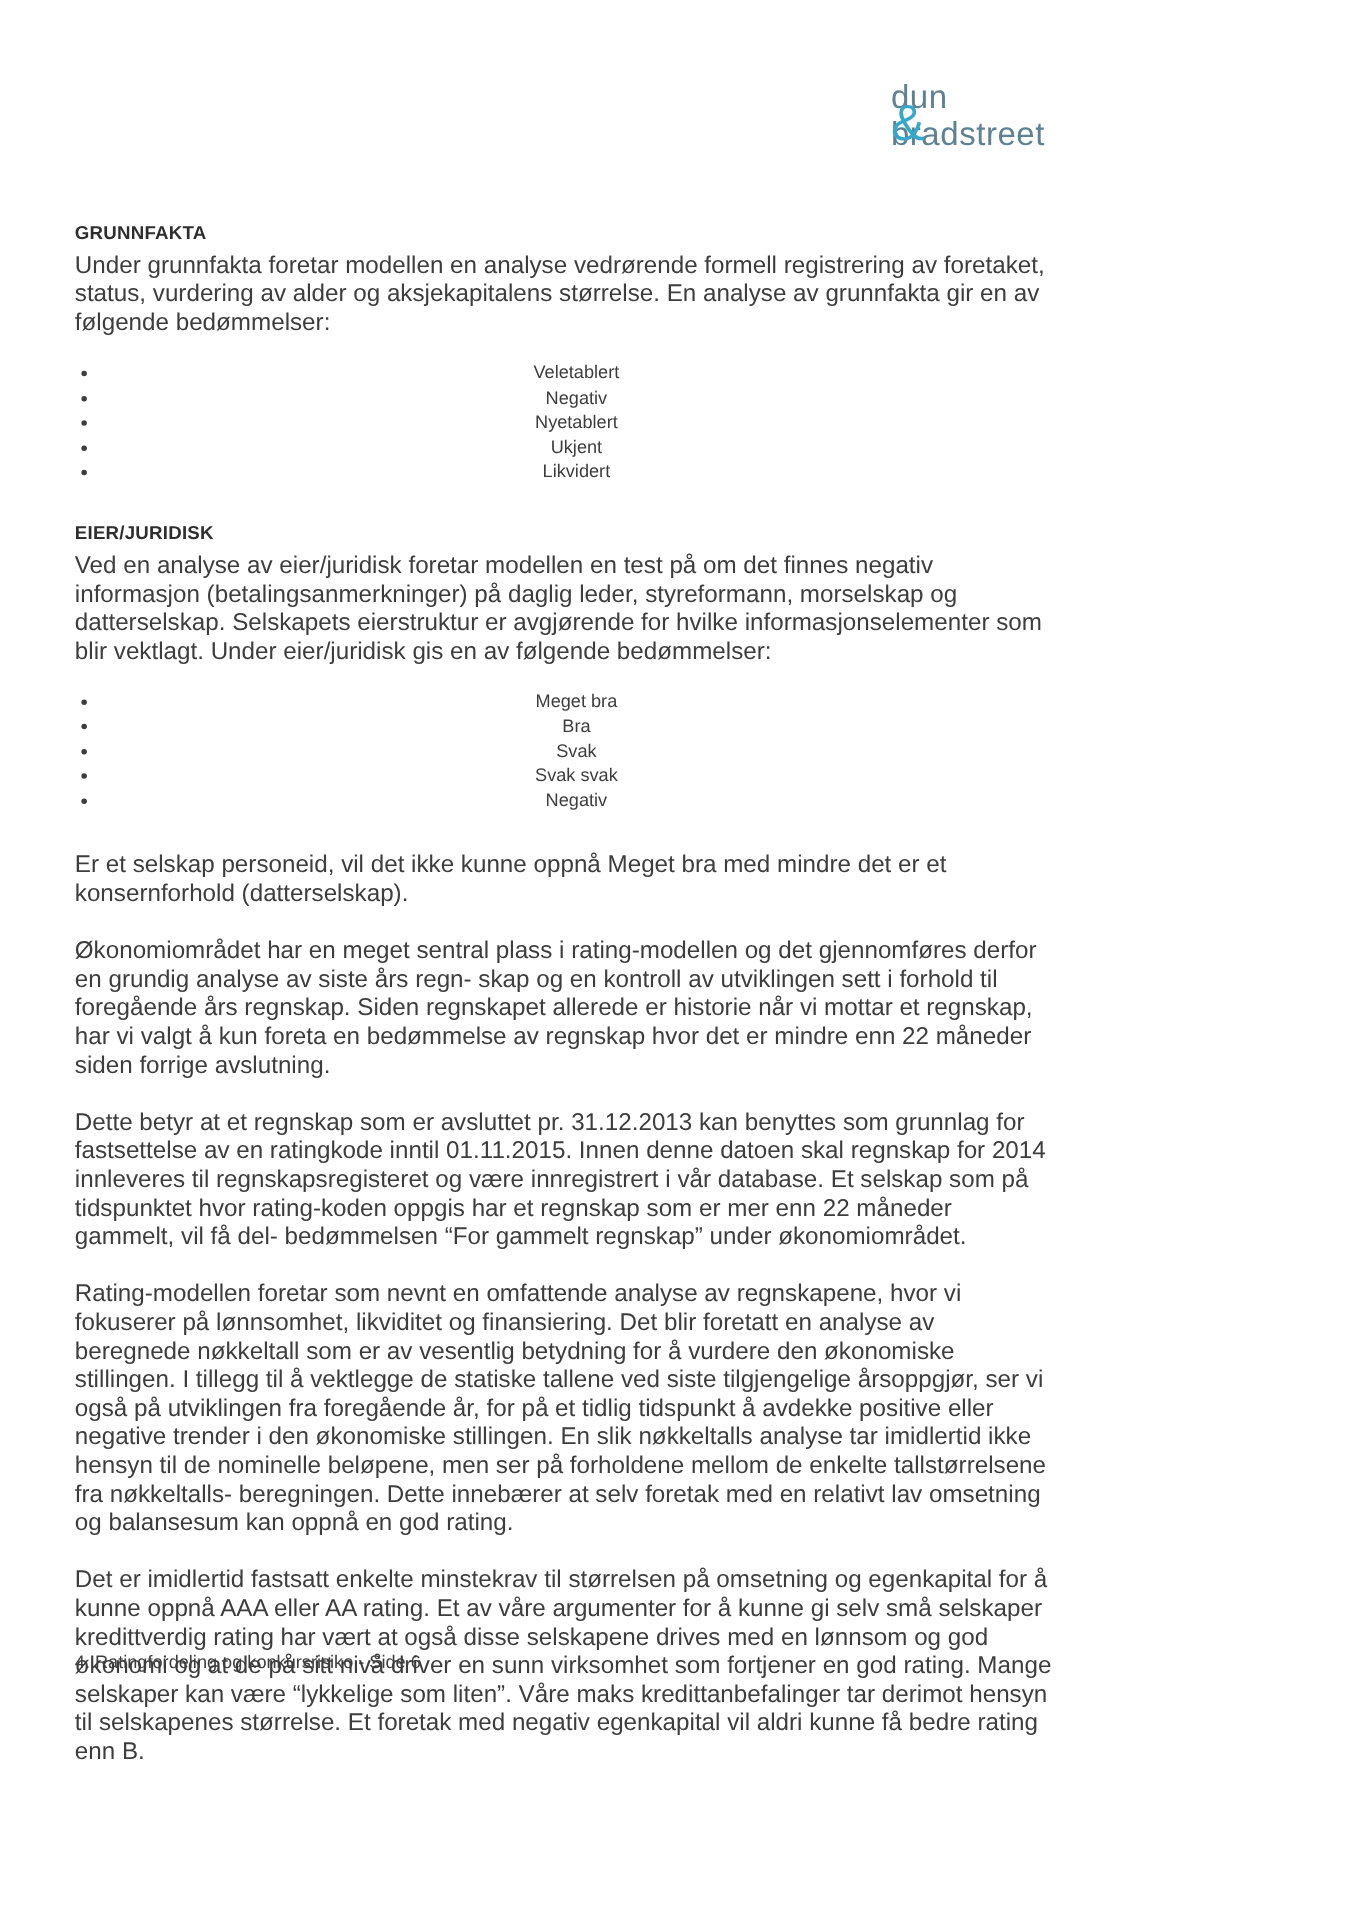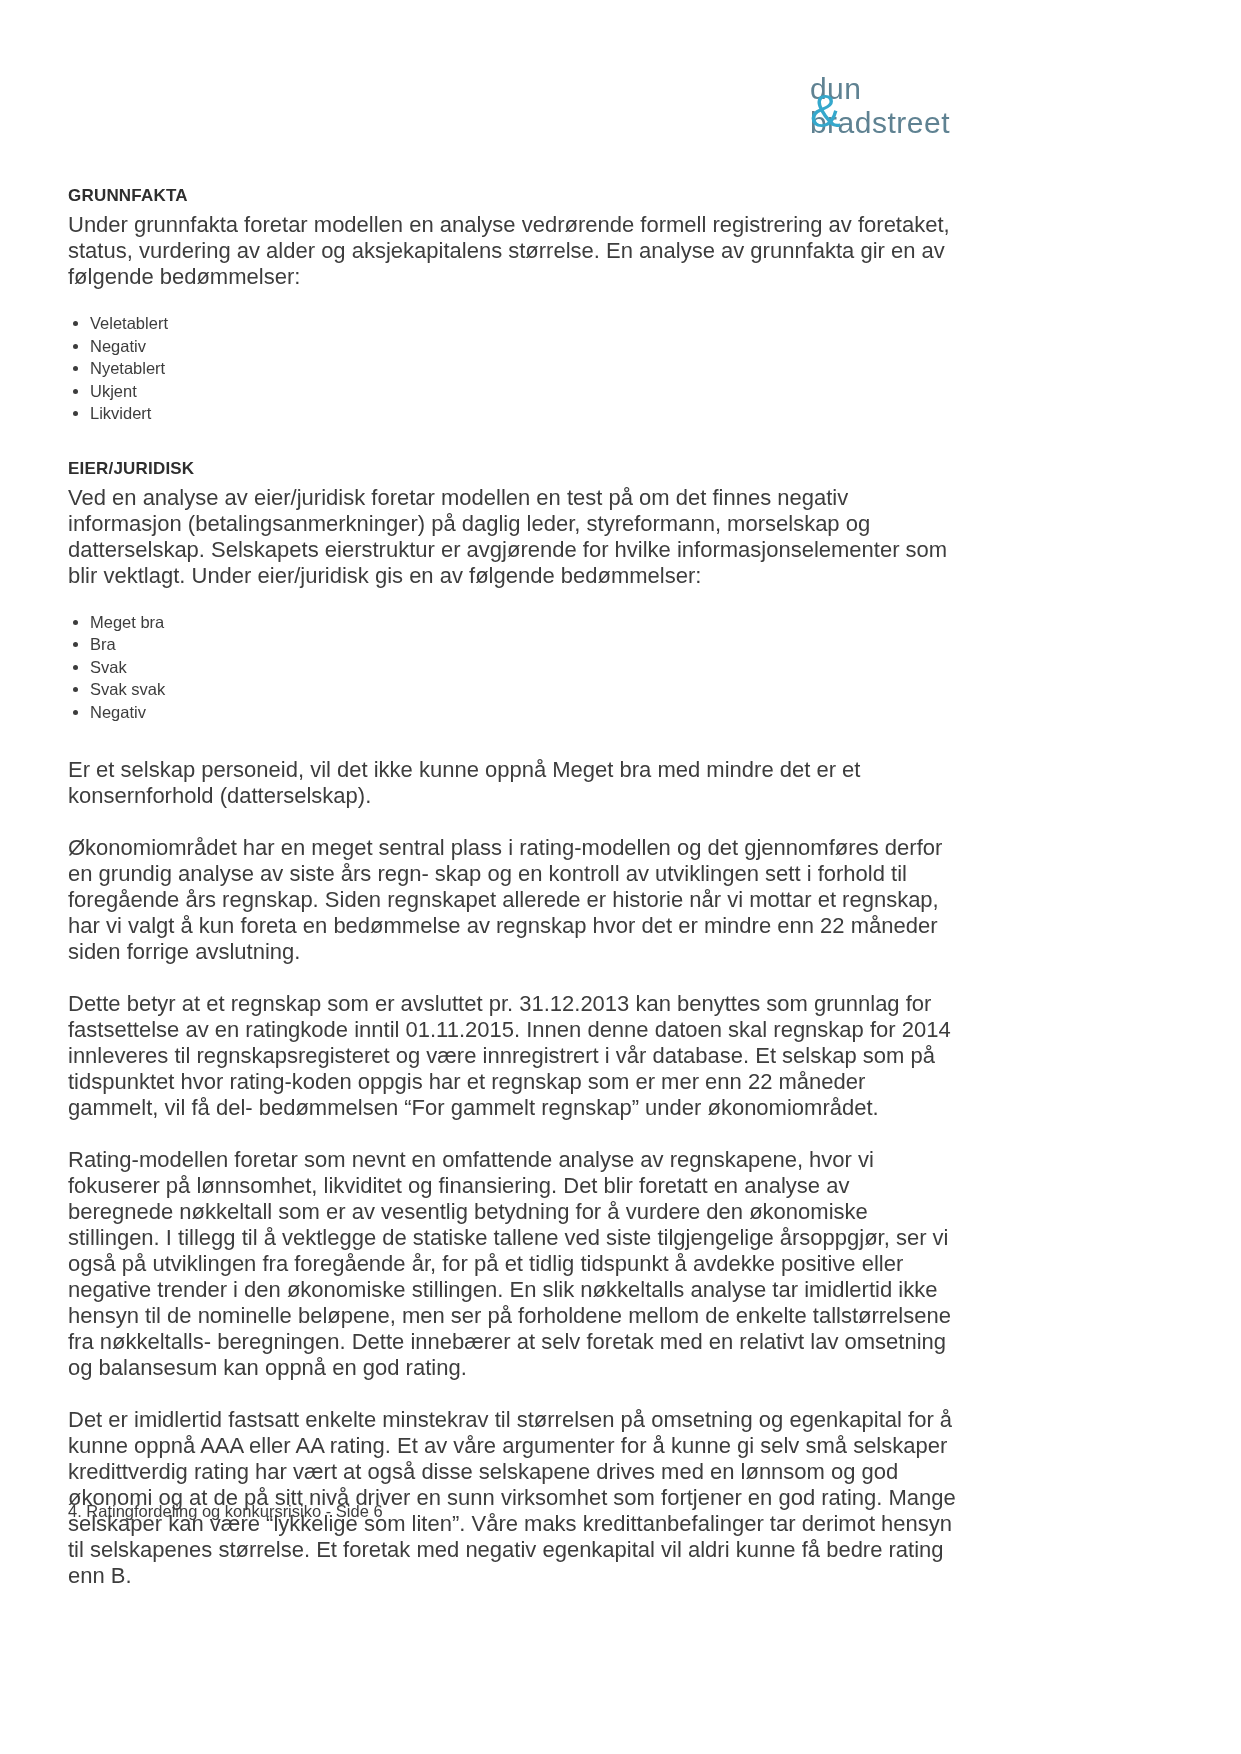--- a/index.html
+++ b/index.html
@@ -62,20 +62,21 @@
     margin: 0 0 26px 0;
     font-size: 22px;
     line-height: 26px;
     color: #3d3d3d;
   }
   p.body-text.tight { margin-bottom: 22px; }
   ul.bullet-list {
     margin: 0 0 34px 0;
     padding: 0 0 0 22px;
     list-style: disc;
+    text-align: center;
   }
   ul.bullet-list li {
     font-size: 16.5px;
     line-height: 22.5px;
     color: #3d3d3d;
   }
   .footer {
     position: absolute;
     top: 1502px;
     left: 68px;
@@ -91,21 +92,21 @@
 
   <div class="logo">
     <span class="logo-word">dun</span>
     <span class="logo-amp">&amp;</span>
     <span class="logo-word">bradstreet</span>
   </div>
 
   <div class="content">
 
 
-    <h2 class="section-heading" style="margin-top:0;">GRUNNFAKTA</h2>
+    <h2 class="section-heading" style="margin-top:16px;">GRUNNFAKTA</h2>
     <p class="body-text tight">Under grunnfakta foretar modellen en analyse vedrørende formell registrering av foretaket, status, vurdering av alder og aksjekapitalens størrelse. En analyse av grunnfakta gir en av følgende bedømmelser:</p>
     <ul class="bullet-list">
       <li>Veletablert</li>
       <li>Negativ</li>
       <li>Nyetablert</li>
       <li>Ukjent</li>
       <li>Likvidert</li>
     </ul>
 
     <h2 class="section-heading">EIER/JURIDISK</h2>

